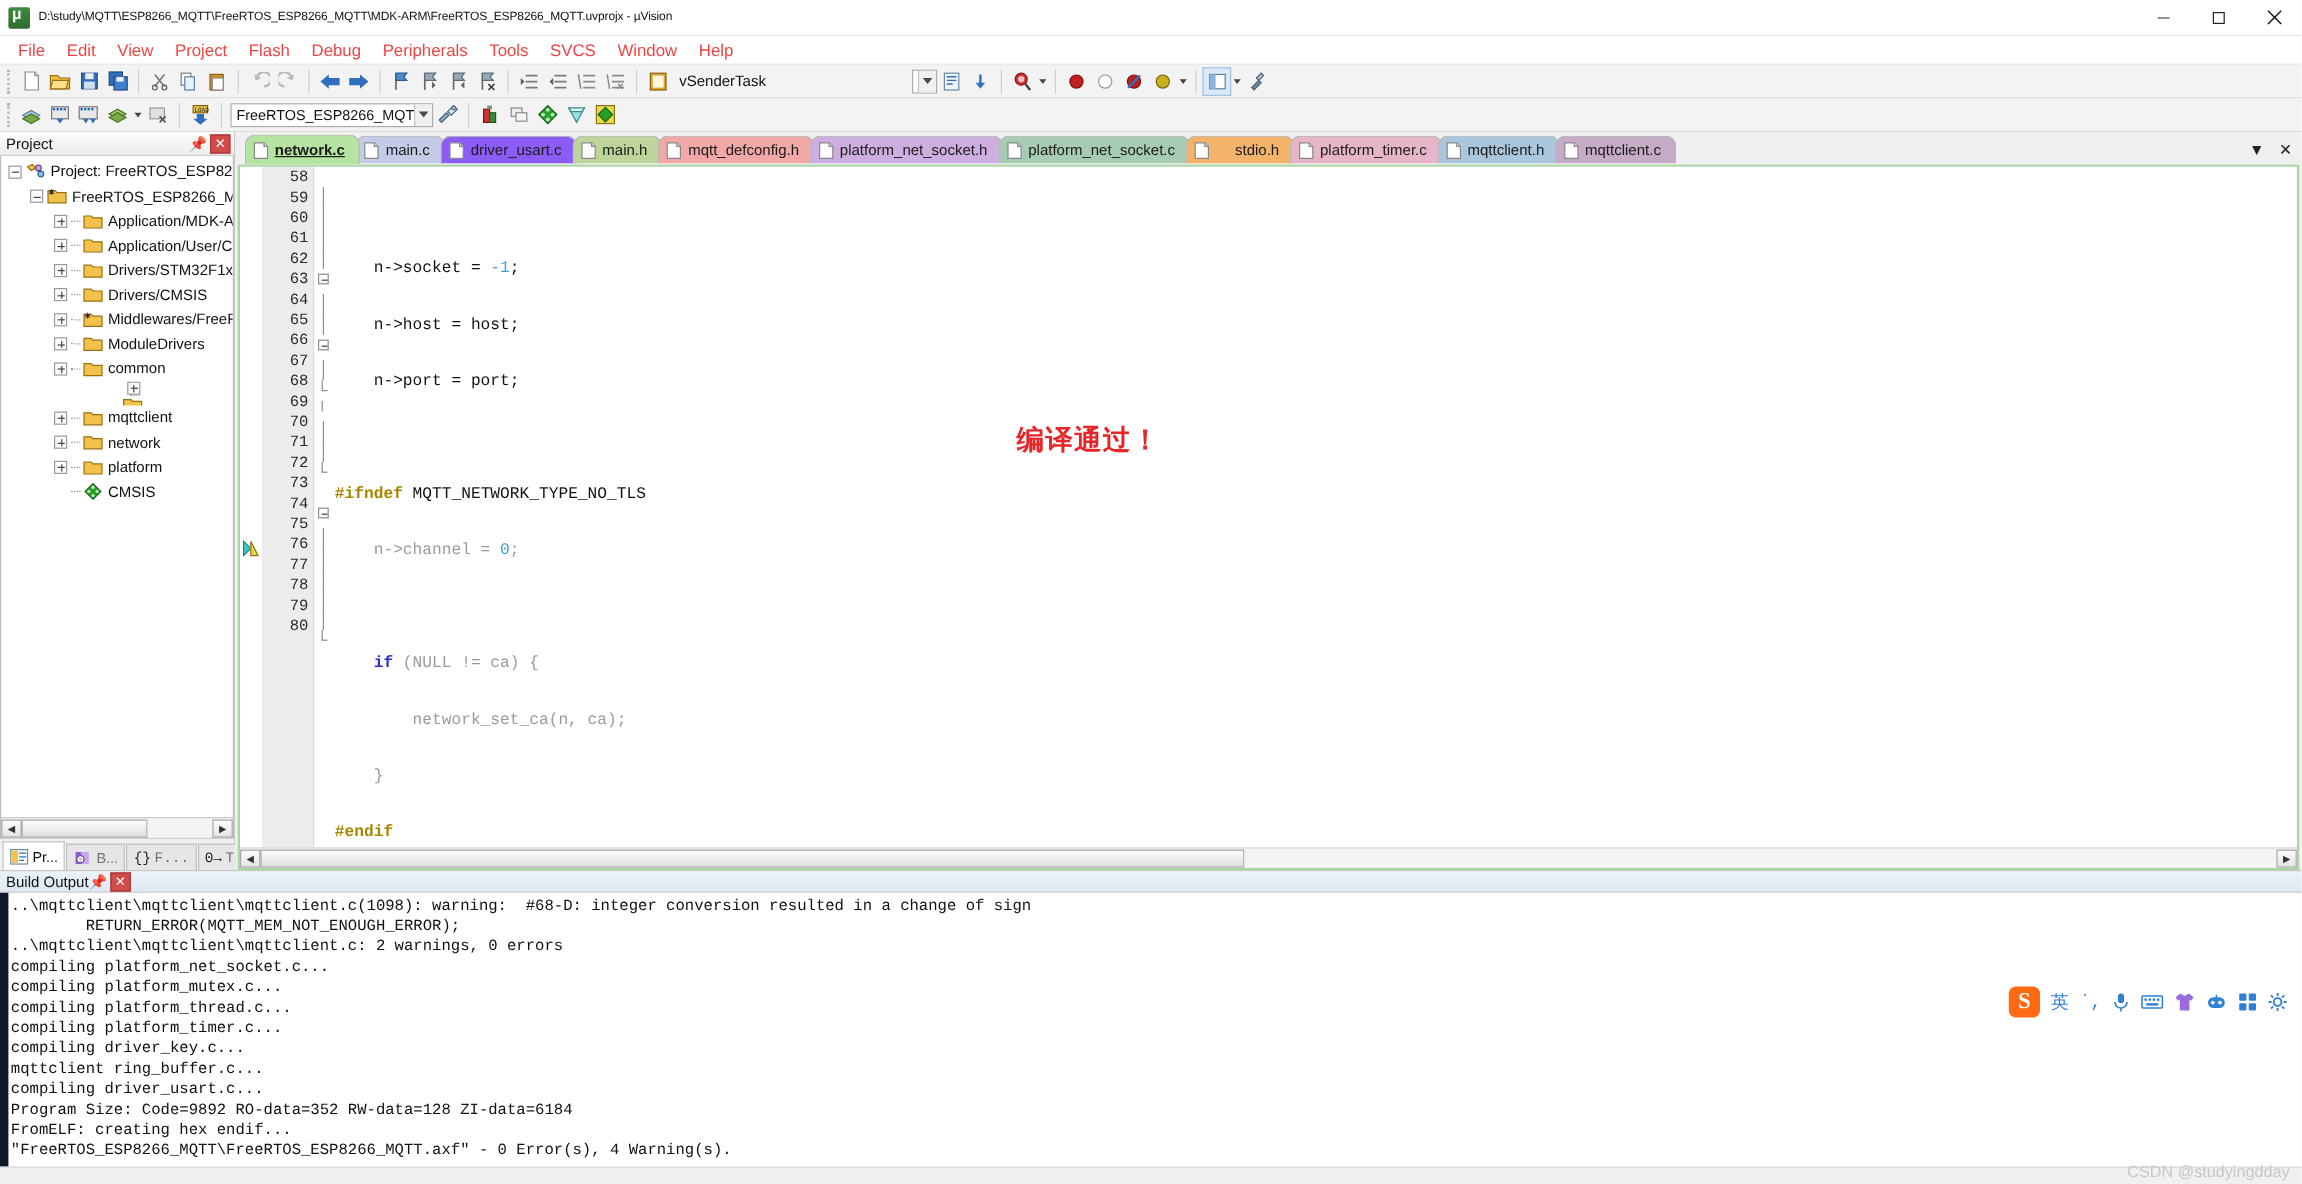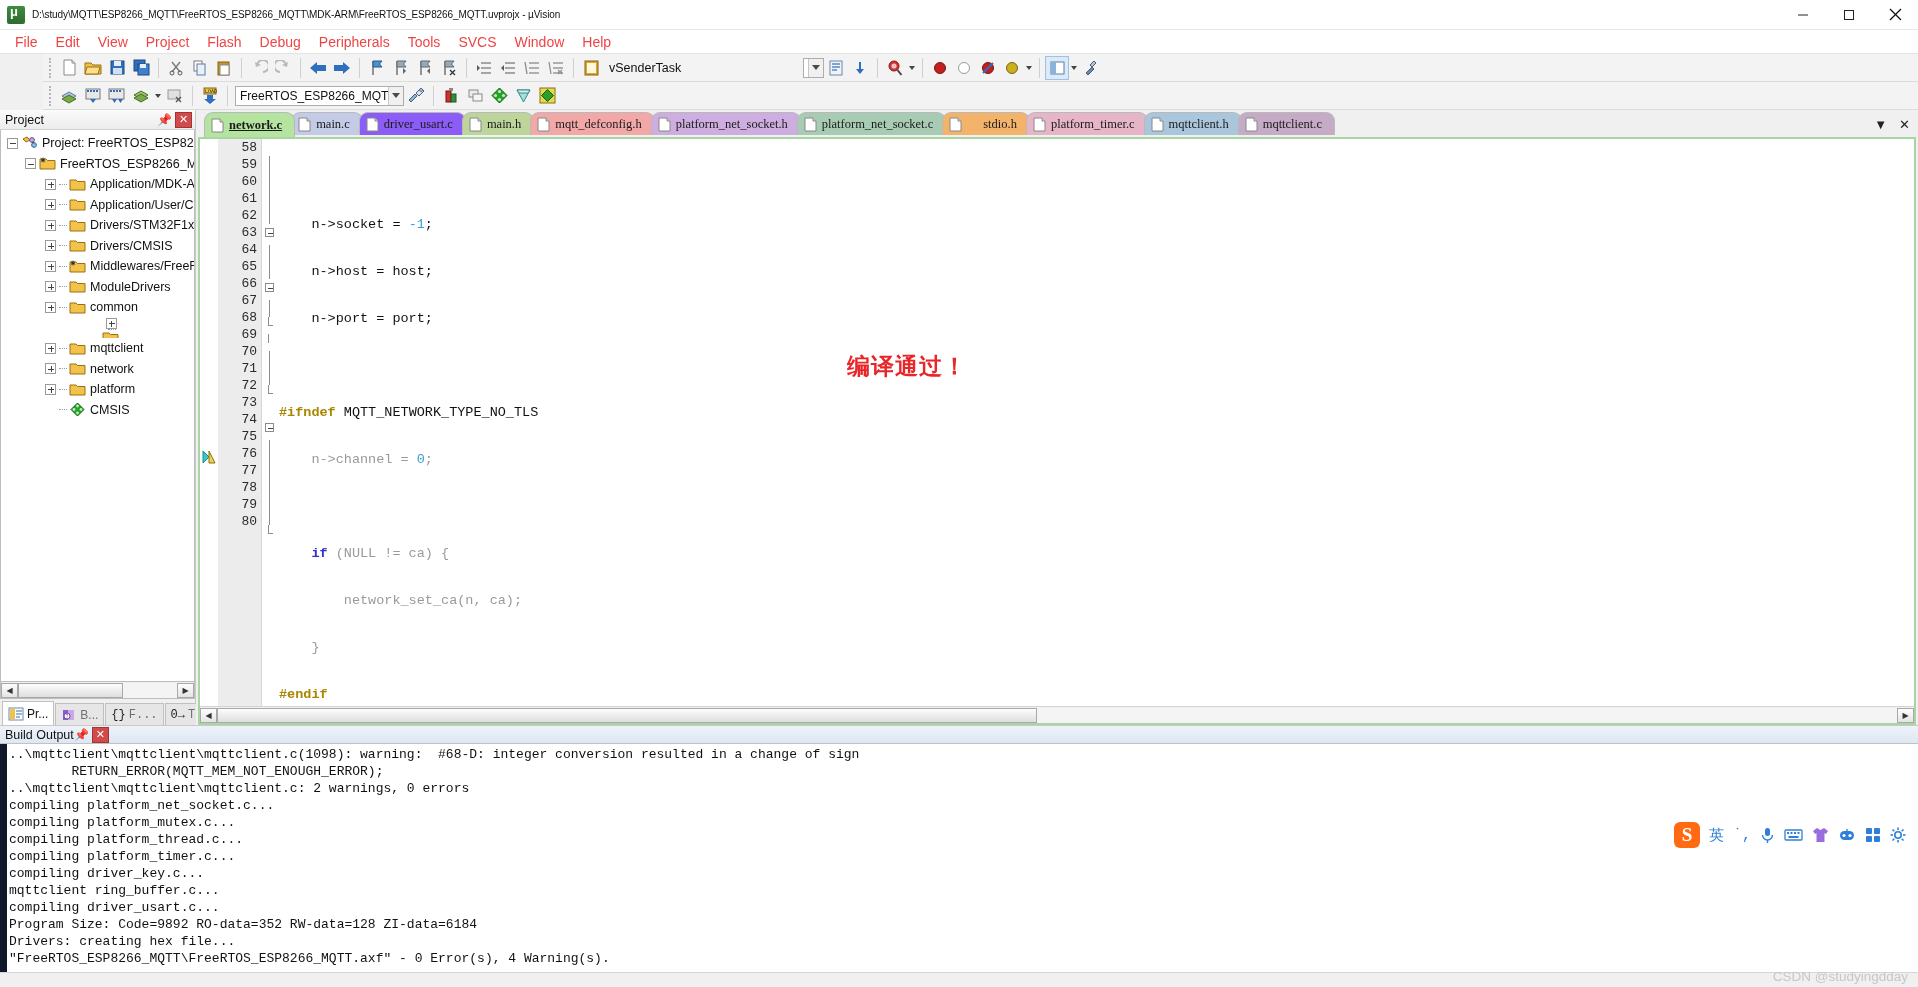--- a/index.html
+++ b/index.html
@@ -63,21 +63,20 @@
     white-space: nowrap;
   }
 
   
   .toolbar {
     height: 28px; min-height: 28px;
     background: #f3f3f3;
     display: flex; align-items: center;
     border-bottom: 1px solid #dcdcdc;
     padding-left: 4px;
-    margin-left: 43px;
   }
   .tb-grip {
     width: 4px; height: 20px; margin: 0 4px 0 2px;
     border-left: 2px dotted #b5b5b5; flex: none;
   }
   .tb-sep { width: 1px; height: 20px; background: #cfcfcf; margin: 0 5px; flex:none; }
   .tb-btn {
     width: 24px; height: 24px; flex: none;
     display: flex; align-items: center; justify-content: center;
     position: relative;
@@ -182,24 +181,23 @@
   }
   .ptab.active { background: #ffffff; color: #111; height: 24px; }
   .ptab .tico { width: 16px; height: 14px; margin-right: 3px; flex:none; }
 
   
   .editor-wrap {
     flex: 1; display: flex; flex-direction: column; min-width: 0;
     background: #f0f0f0; padding: 2px 2px 0 2px;
   }
   .tabstrip {
-    height: 25px; display: flex; align-items: flex-start;
+    height: 25px; display: flex; align-items: center;
     background: #f0f0f0; position: relative; padding-left: 6px;
     overflow: hidden;
-    font-family: Liberation Serif, serif;
   }
   .etab {
     height: 23px; display: flex; align-items: center;
     padding: 0 12px 0 6px; font-size: 12.5px; color: #1b1b1b;
     border-top-left-radius: 9px; border-top-right-radius: 9px;
     margin-right: -4px; position: relative; white-space: nowrap;
     border: 1px solid #b9b9b9; border-bottom: none;
   }
   .etab .fico { width: 13px; height: 15px; margin-right: 5px; flex:none; }
   .etab.active { z-index: 5; height: 25px; }
@@ -1100,21 +1098,21 @@
       <div class="bline">        RETURN_ERROR(MQTT_MEM_NOT_ENOUGH_ERROR);</div>
       <div class="bline">..\mqttclient\mqttclient\mqttclient.c: 2 warnings, 0 errors</div>
       <div class="bline">compiling platform_net_socket.c...</div>
       <div class="bline">compiling platform_mutex.c...</div>
       <div class="bline">compiling platform_thread.c...</div>
       <div class="bline">compiling platform_timer.c...</div>
       <div class="bline">compiling driver_key.c...</div>
       <div class="bline">mqttclient ring_buffer.c...</div>
       <div class="bline">compiling driver_usart.c...</div>
       <div class="bline">Program Size: Code=9892 RO-data=352 RW-data=128 ZI-data=6184</div>
-      <div class="bline">Drivers: creating hex file...</div>
+      <div class="bline">FromELF: creating hex endif...</div>
       <div class="bline">"FreeRTOS_ESP8266_MQTT\FreeRTOS_ESP8266_MQTT.axf" - 0 Error(s), 4 Warning(s).</div>
 
       <div class="ime-bar">
         <div class="ime-logo">S</div>
         <div class="ime-item">英</div>
         <div class="ime-item">˙,</div>
         <div class="ime-item">
           <svg width="15" height="17" viewBox="0 0 15 17">
               <rect x="5" y="1" width="5" height="8" rx="2.5" fill="#2f7fd8"></rect>
               <path d="M2.5 8a5 5 0 0010 0" fill="none" stroke="#2f7fd8" stroke-width="1.4"></path>

